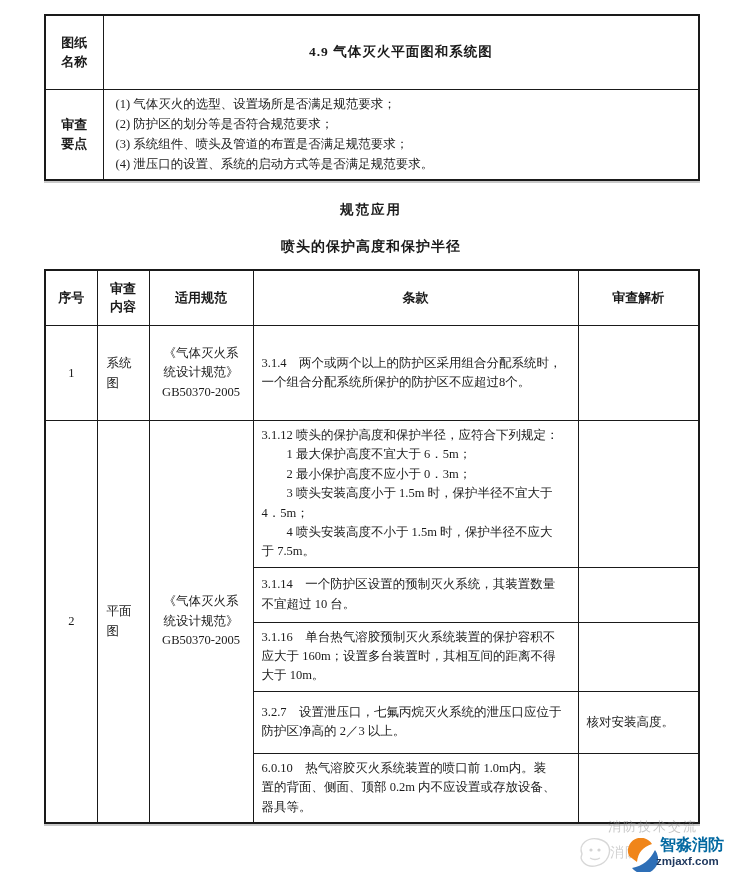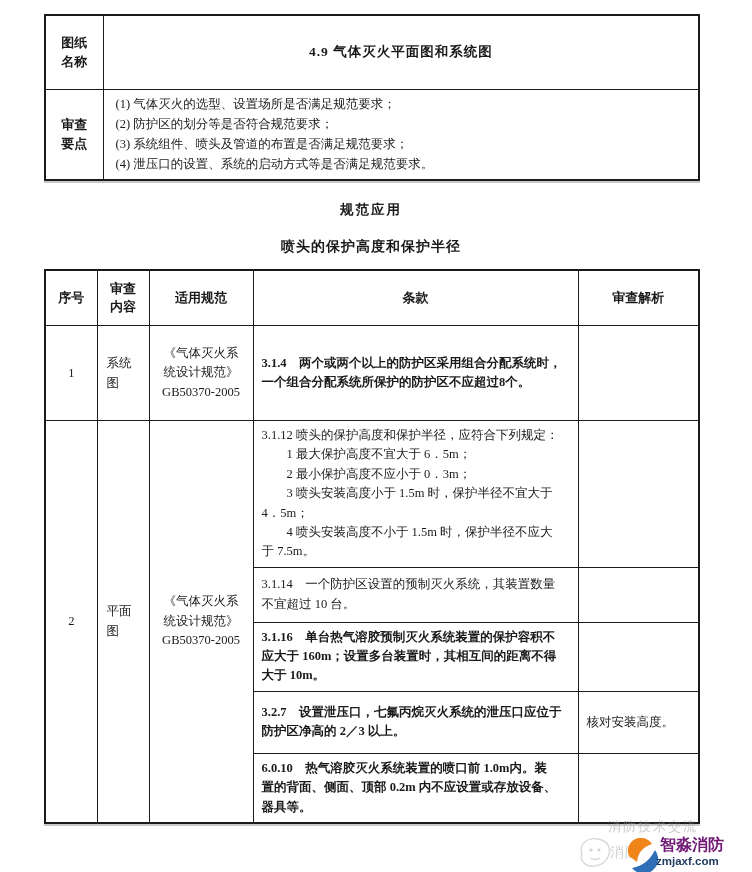--- a/index.html
+++ b/index.html
@@ -21,32 +21,32 @@
 
   .h-sub { width:654px; margin:20px 0 0 44px; text-align:center; font-weight:bold; font-size:13.5px; letter-spacing:2px; }
   .h-table-title { width:654px; margin:19px 0 0 44px; text-align:center; font-weight:bold; font-size:14px; letter-spacing:1px; }
 
   .t2 { margin-top:13px; width:654px; }
   .t2 th { font-weight:bold; font-size:13px; text-align:center; line-height:1.4; }
   .t2 .c-no { text-align:center; }
   .t2 .c-content { text-align:left; padding:4px 9px; line-height:1.6; }
   .t2 .std { text-align:center; font-size:12.5px; line-height:1.55; padding:4px 4px; }
   .t2 .clause { line-height:1.55; padding:5px 8px; vertical-align:middle; }
-  .t2 .clause.bold { font-weight:bold; }
+  .t2 .clause.bold { font-weight:normal; }
   .t2 .analysis { padding:4px 8px; font-size:12.5px; }
 
   
   .wm { position:absolute; right:0; bottom:2px; width:178px; height:66px; pointer-events:none; }
   .wm-faint { position:absolute; top:0; left:34px; color:#9a9a9a; opacity:.55; font-size:13px; letter-spacing:2px; white-space:nowrap; }
   .wm-faint2 { position:absolute; top:26px; left:36px; color:#9a9a9a; opacity:.45; font-size:14px; letter-spacing:1px; }
   .wm-doodle { position:absolute; left:0; top:14px; opacity:.55; }
   .wm-row { position:absolute; left:52px; top:18px; display:flex; align-items:flex-start; }
   .wm-logo { margin-top:2px; }
   .wm-text { margin-left:2px; font-family:"Liberation Sans","DejaVu Sans",sans-serif; }
-  .wm-brand { color:#701a75; font-weight:bold; font-size:16px; line-height:1.1; }
+  .wm-brand { color:#0369a1; font-weight:bold; font-size:16px; line-height:1.1; }
   .wm-domain { color:#20395f; font-weight:bold; font-size:11.5px; margin-left:-4px; margin-top:1px; }
 
   
   .frag { position:absolute; left:126px; top:856px; height:13px; overflow:hidden; font-size:10px; letter-spacing:3px; color:#222; }
 </style>
 </head>
 <body>
 
 <div class="page">
 

